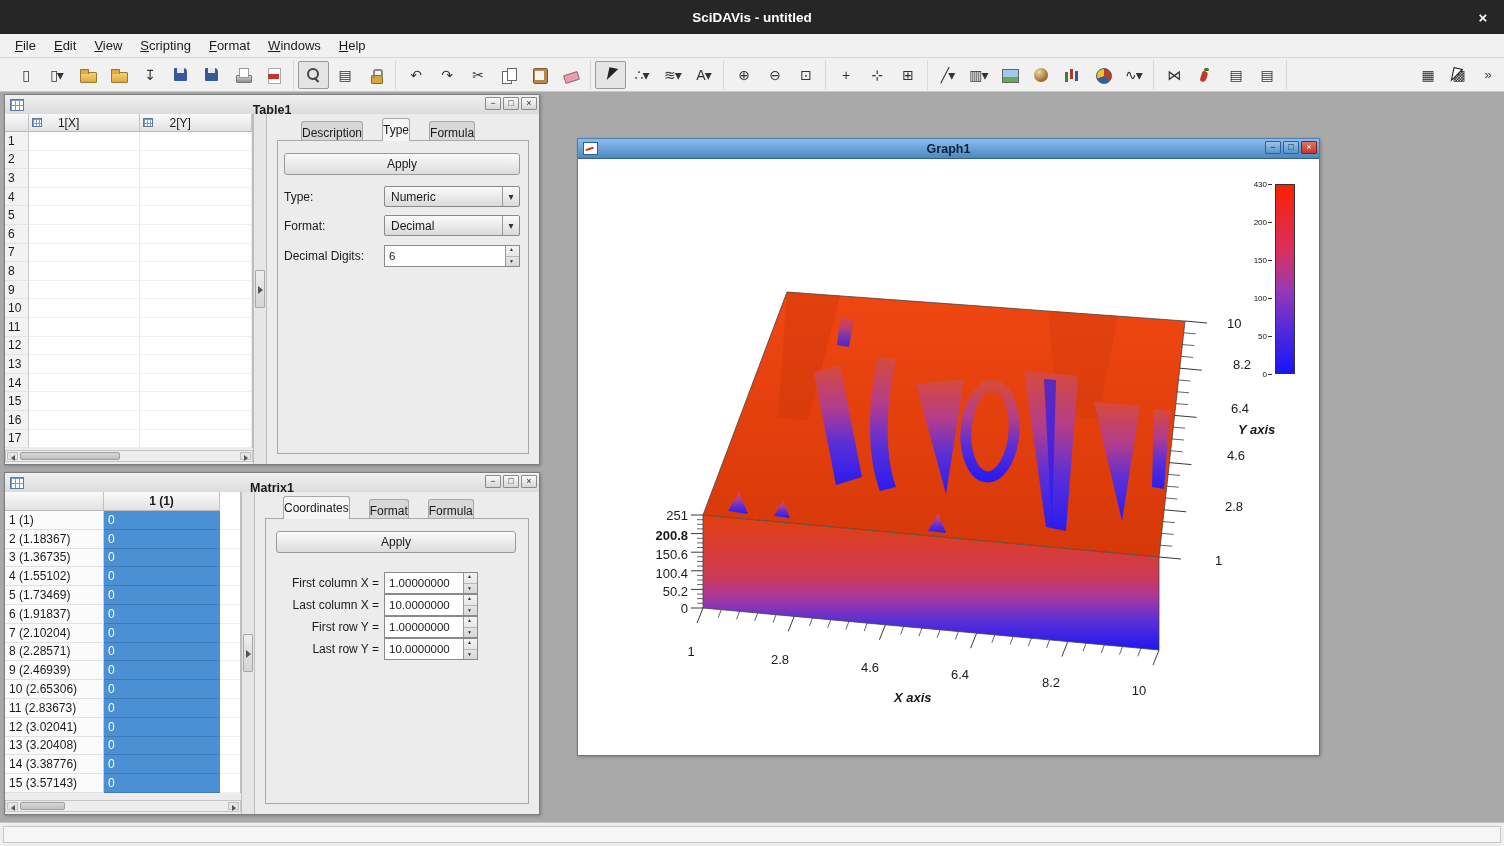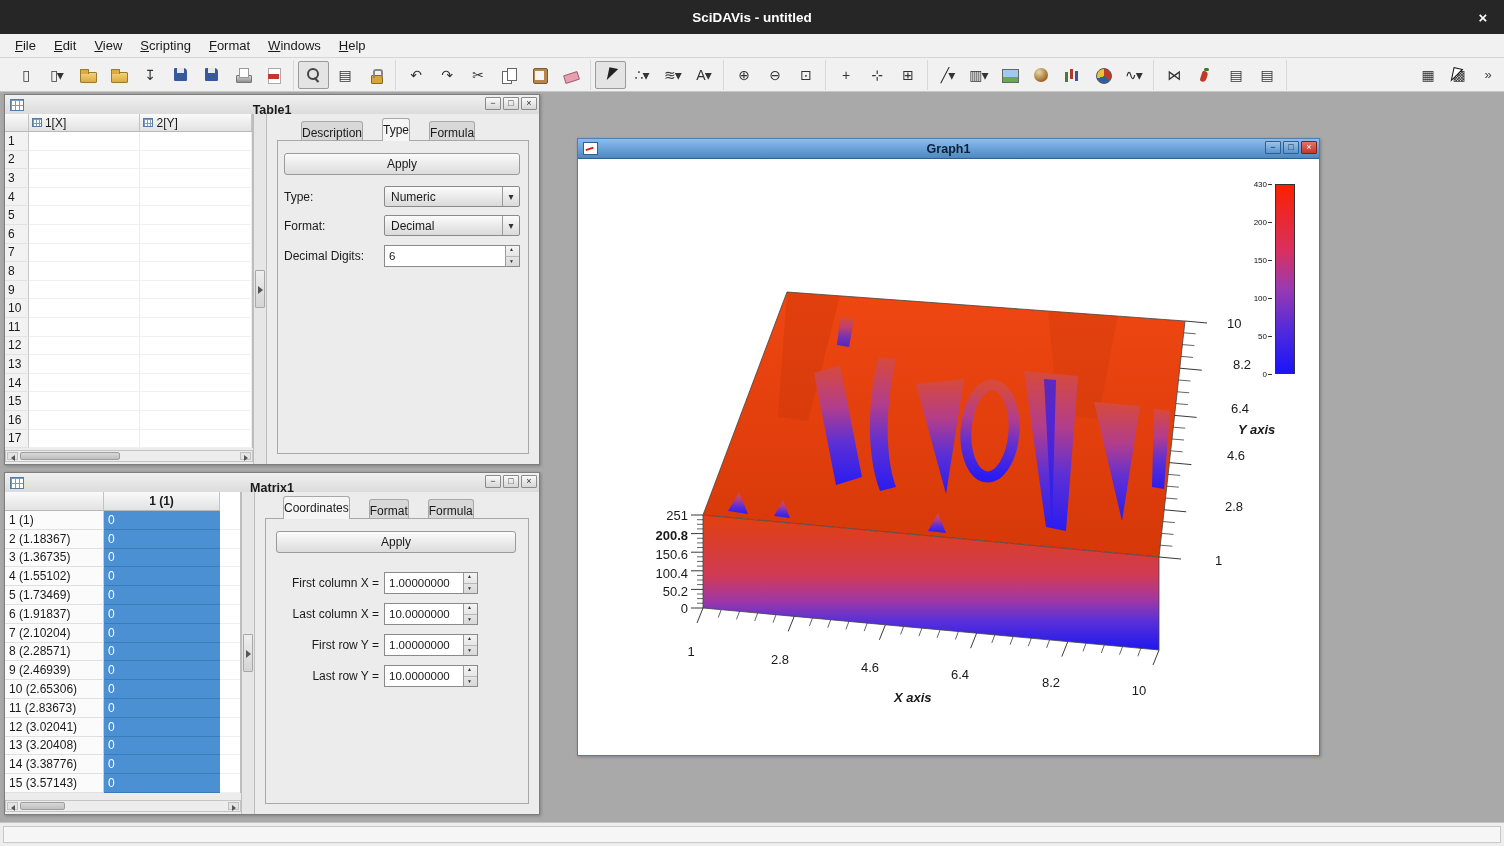--- a/index.html
+++ b/index.html
@@ -98,21 +98,21 @@
   .graph-win .wbtn.close { background:linear-gradient(#e57368,#c0392b); color:#fff; border-color:#7e2018; }
   .wbody { position:absolute; left:0; right:0; top:19px; bottom:0; }
 
   
   #table1 { left:4px; top:2px; width:536px; height:371px; }
   .t1grid { position:absolute; left:0; top:0; width:248px; height:334px; background:#fff; overflow:hidden;
     border-right:1px solid #bdbdbd; }
   .t1head { display:flex; height:18px; }
   .corner { width:24px; background:linear-gradient(#fafafa,#e2e2e2); border-right:1px solid #c2c2c2; border-bottom:1px solid #b8b8b8; }
   .hcell { width:112px; background:linear-gradient(#fafafa,#e2e2e2); border-right:1px solid #c2c2c2;
-    border-bottom:1px solid #b8b8b8; display:flex; align-items:center; gap:3px; padding-left:3px; font-size:12px; }
+    border-bottom:1px solid #b8b8b8; display:flex; align-items:center; gap:16px; padding-left:3px; font-size:12px; }
   .mini-grid { display:inline-block; width:10px; height:9px; background-color:#fff;
     background-image:linear-gradient(#7a9ac0 1px, transparent 1px),linear-gradient(90deg,#7a9ac0 1px, transparent 1px);
     background-size:3px 4px; border:1px solid #5a7aa0; }
   .t1row { display:flex; height:18.6px; }
   .t1num { width:24px; background:#f2f2f2; border-right:1px solid #c8c8c8; border-bottom:1px solid #e2e2e2;
     padding-left:3px; font-size:12px; display:flex; align-items:center; }
   .t1cell { width:112px; background:#fff; border-right:1px solid #ececec; border-bottom:1px solid #f0f0f0; }
 
   .hscroll { position:absolute; height:12px; background:#ededed; border:1px solid #c4c4c4; }
   .hthumb { position:absolute; top:1px; bottom:1px; background:linear-gradient(#d8d8d8,#bfbfbf);
@@ -164,21 +164,21 @@
   .mhead { display:flex; height:19px; }
   .mh-corner { width:99px; background:linear-gradient(#fafafa,#e2e2e2); border-right:1px solid #c2c2c2; border-bottom:1px solid #b8b8b8; }
   .mh-col { width:116px; background:linear-gradient(#fafafa,#e2e2e2); border-right:1px solid #c2c2c2;
     border-bottom:1px solid #b8b8b8; display:flex; align-items:center; justify-content:center; font-weight:bold; font-size:12px; }
   .mrow { display:flex; height:18.8px; }
   .mlabel { width:99px; background:#fbfbfb; border-right:1px solid #cdcdcd; border-bottom:1px solid #e0e0e0;
     padding-left:4px; font-size:12px; display:flex; align-items:center; }
   .mval { width:116px; background:#4a90d2; color:#fff; border-bottom:1px solid #3a7cba; padding-left:4px;
     font-size:12px; display:flex; align-items:center; }
   .mfill { flex:1; background:#fff; border-bottom:1px solid #f0f0f0; }
-  .mfields { position:absolute; left:0; right:50px; display:flex; flex-direction:column; gap:9px; }
+  .mfields { position:absolute; left:0; right:50px; display:flex; flex-direction:column; }
   .mfield { height:22px; display:flex; align-items:center; justify-content:flex-end; gap:5px; }
   .mfield .spin { width:94px; flex:0 0 94px; }
 
   
   #graph1 { left:577px; top:46px; width:743px; height:618px; background:#fff; }
   .graph-win .wbody { top:20px; }
   .graph-win .wtitle { height:20px; }
   .gcanvas { position:absolute; inset:0; background:#fff; overflow:hidden; }
   .gcanvas svg { position:absolute; left:0; top:0; }
   .colorbar { position:absolute; left:697px; top:25px; width:20px; height:190px; border:1px solid #333;

